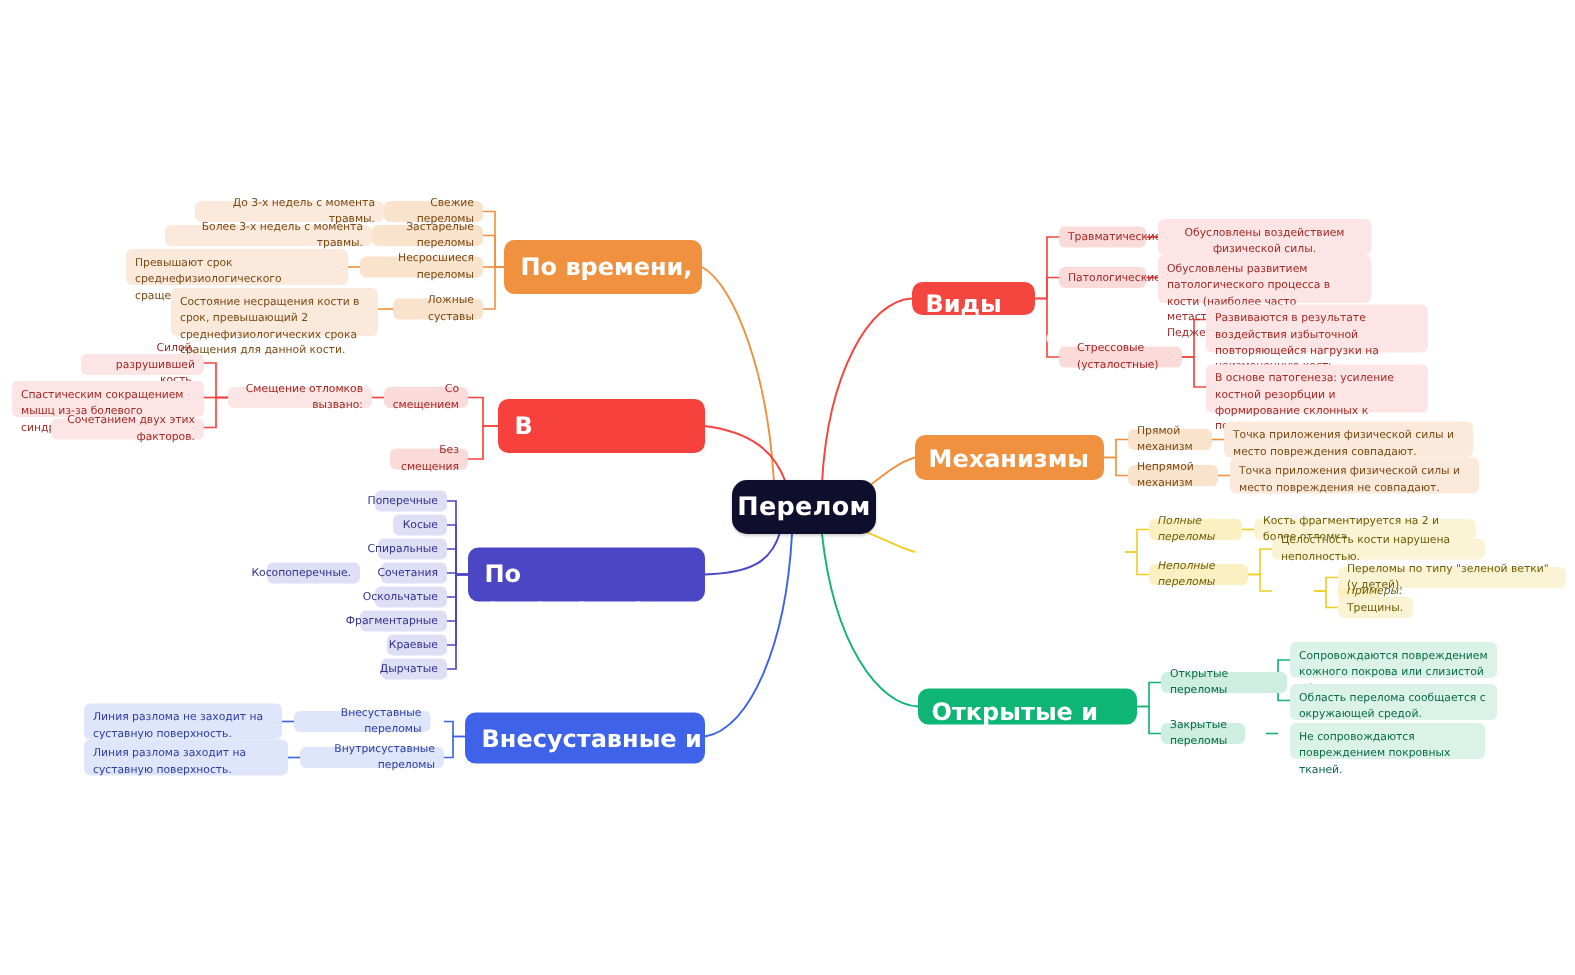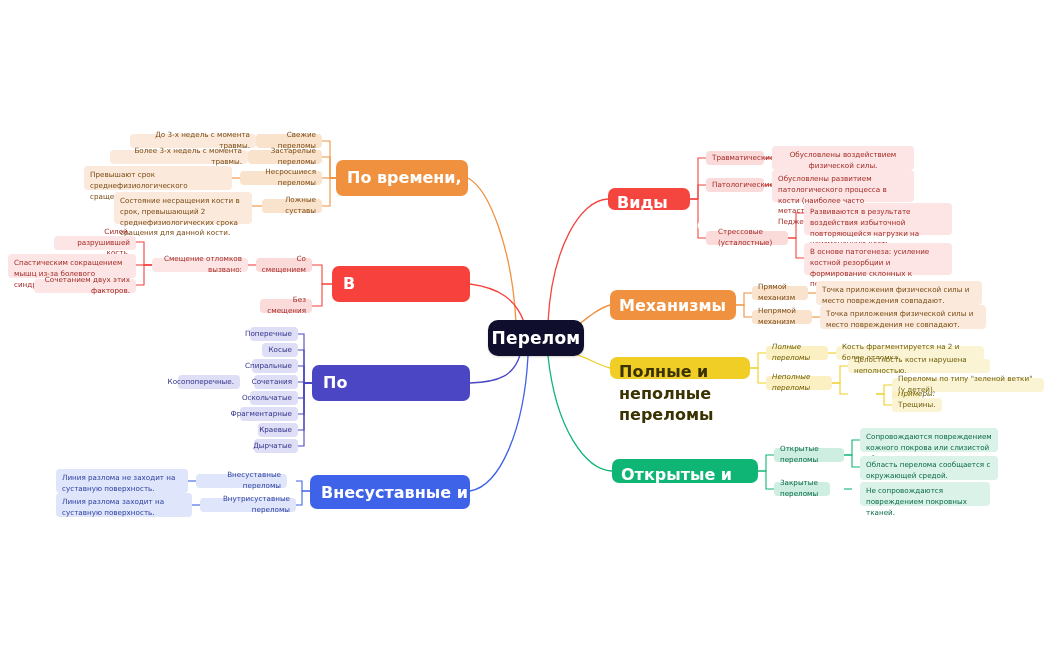--- a/index.html
+++ b/index.html
@@ -284,23 +284,20 @@
     <span>Точка приложения физической силы и место повреждения совпадают.</span>
   </div>
 
   <div class="node pill t-orange leftalign" style="left:752px;top:310px;width:60px;height:14px;">
     <span>Непрямой механизм</span>
   </div>
   <div class="node pill t-orangeL multi leftalign" style="left:820px;top:305px;width:166px;height:24px;">
     <span>Точка приложения физической силы и место повреждения не совпадают.</span>
   </div>
 
-  <div class="node branch yellow" style="left:610px;top:357px;width:140px;height:22px;padding:4px 9px;">
-    <span class="txt">Полные и неполные переломы</span>
-  </div>
 
   <div class="node pill t-yellow leftalign" style="left:766px;top:346px;width:62px;height:14px;">
     <span>Полные переломы</span>
   </div>
   <div class="node pill t-yellowL leftalign" style="left:836px;top:346px;width:148px;height:14px;">
     <span>Кость фрагментируется на 2 и более отломка.</span>
   </div>
 
   <div class="node pill t-yellow leftalign" style="left:766px;top:376px;width:66px;height:14px;">
     <span>Неполные переломы</span>
@@ -315,21 +312,21 @@
     <span>Переломы по типу "зеленой ветки" (у детей).</span>
   </div>
   <div class="node pill t-yellowL leftalign" style="left:892px;top:398px;width:50px;height:14px;">
     <span>Трещины.</span>
   </div>
 
   <div class="node branch green" style="left:612px;top:459px;width:146px;height:24px;padding:5px 9px;">
     <span class="txt">Открытые и закрытые переломы</span>
   </div>
 
-  <div class="node pill t-green leftalign" style="left:774px;top:448px;width:70px;height:14px;">
+  <div class="node pill t-green leftalign" style="left:774px;top:448px;width:84px;height:14px;">
     <span>Открытые переломы</span>
   </div>
   <div class="node pill t-greenL multi leftalign" style="left:860px;top:428px;width:138px;height:24px;">
     <span>Сопровождаются повреждением кожного покрова или слизистой оболочки.</span>
   </div>
   <div class="node pill t-greenL multi leftalign" style="left:860px;top:456px;width:138px;height:24px;">
     <span>Область перелома сообщается с окружающей средой.</span>
   </div>
 
   <div class="node pill t-green leftalign" style="left:774px;top:482px;width:56px;height:14px;">

